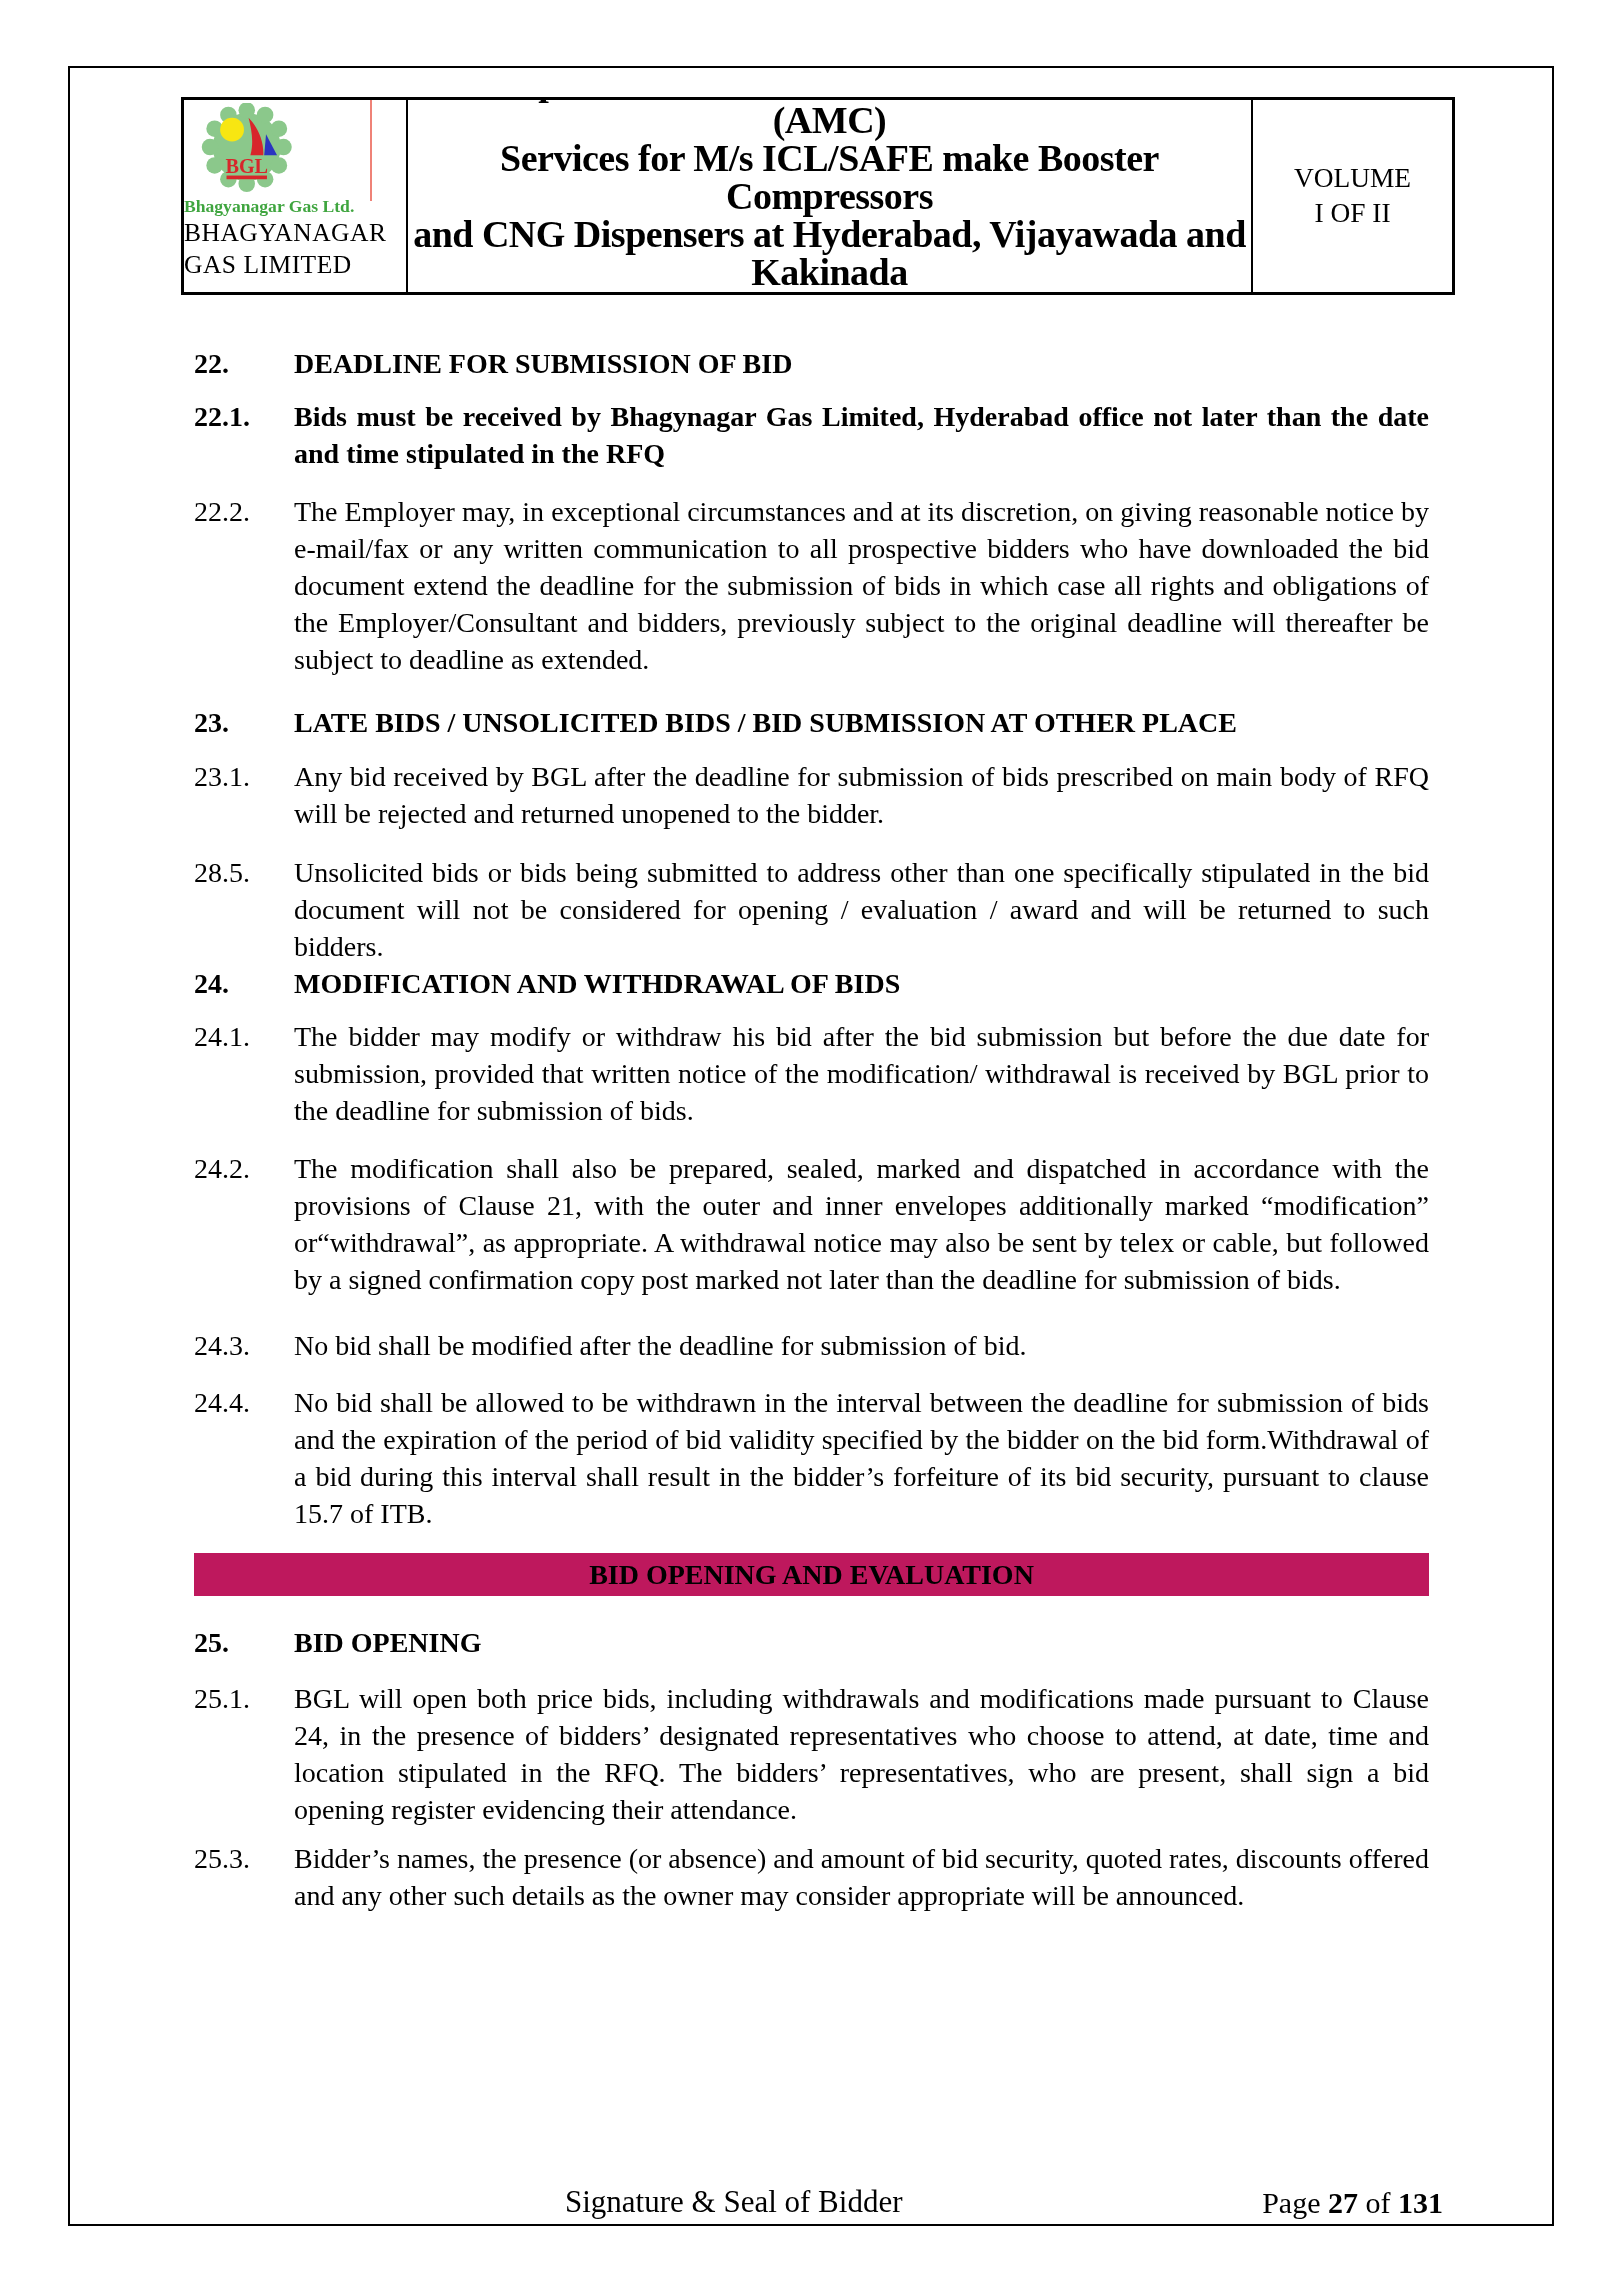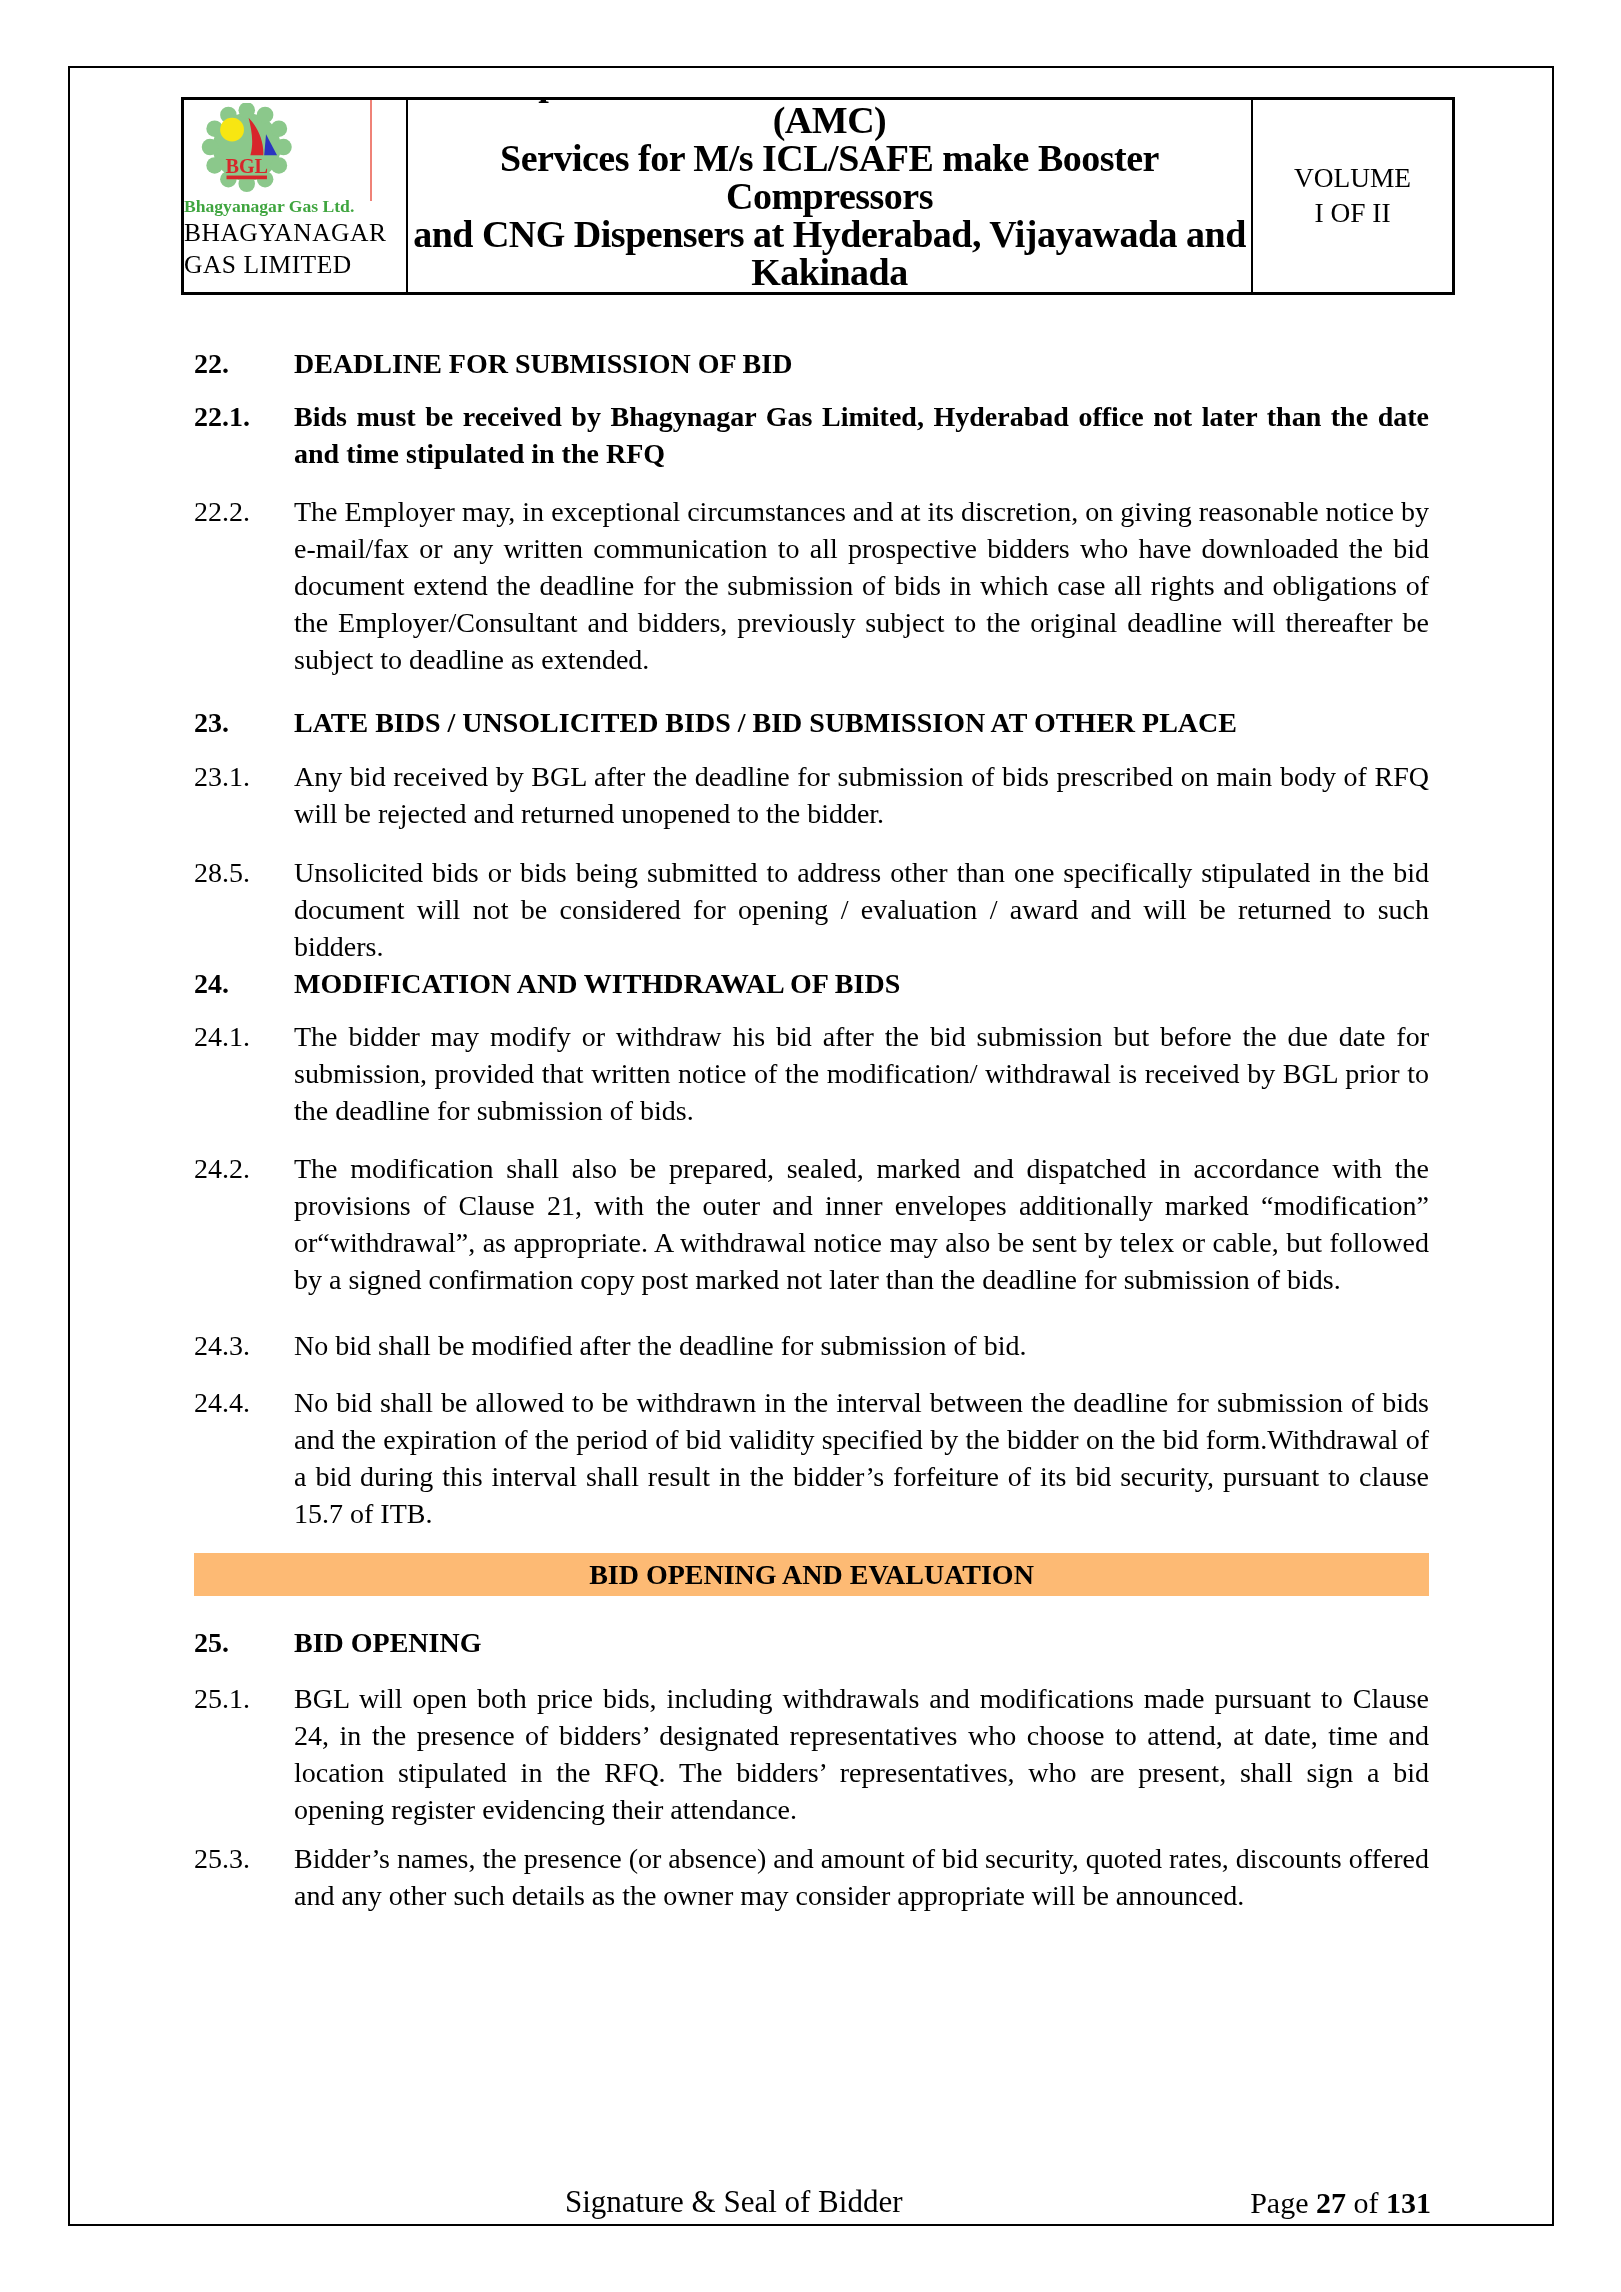--- a/index.html
+++ b/index.html
@@ -25,24 +25,24 @@
   .content{position:absolute;left:194px;top:345px;width:1235px;font-size:28px;line-height:37px;}
   .row{display:flex;align-items:flex-start;}
   .num{flex:0 0 100px;}
   .txt{flex:1;text-align:justify;}
   .h .txt, .h .num{font-weight:bold;}
   .h .txt{text-align:left;}
   .b .txt, .b .num{font-weight:bold;}
   .mb12{margin-bottom:11.8px}.mb16{margin-bottom:15.7px}.mb18{margin-bottom:17.6px}
   .mb20{margin-bottom:19.6px}.mb22{margin-bottom:21.6px}.mb26{margin-bottom:25.5px}
   .mb28{margin-bottom:27.4px}.mb30{margin-bottom:29px}.mb0{margin-bottom:0}
-  .banner{background:#fdba74;text-align:center;font-weight:bold;padding:2.9px 0;}
+  .banner{background:#be185d;text-align:center;font-weight:bold;padding:2.9px 0;}
   
   .footer-left{position:absolute;left:565px;bottom:73px;font-size:31px;}
-  .footer-right{position:absolute;right:190px;bottom:73px;font-size:30px;text-align:left;}
+  .footer-right{position:absolute;right:178px;bottom:73px;font-size:30px;text-align:left;}
   .pgbold{font-weight:bold;}
 </style>
 </head>
 <body>
 
 <div class="page">
   <div class="page-border"></div>
   <div class="red-artifact"></div>
 
   <div class="hdr">

